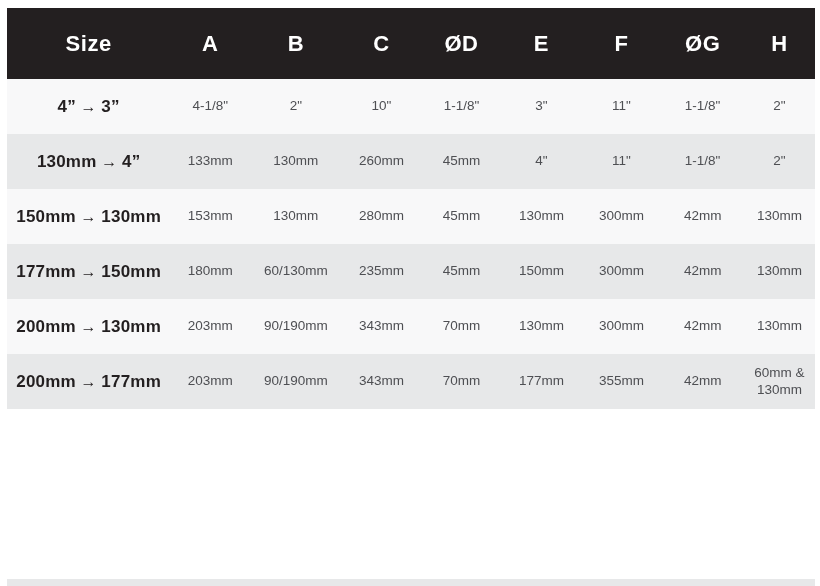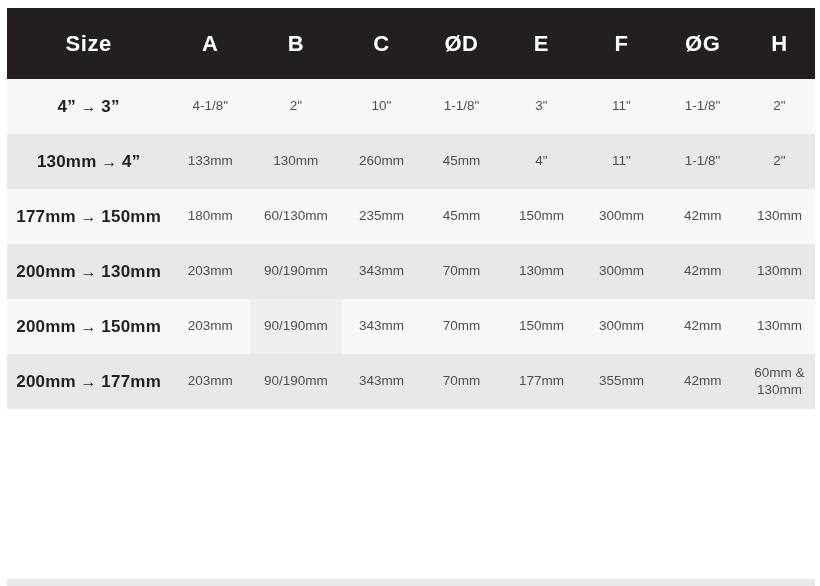--- a/index.html
+++ b/index.html
@@ -113,20 +113,31 @@
             <td>133mm</td>
             <td>130mm</td>
             <td>260mm</td>
             <td>45mm</td>
             <td>4"</td>
             <td>11"</td>
             <td>1-1/8"</td>
             <td>2"</td>
           </tr>
           <tr>
+            <td class="size"><span>150mm</span><span class="arrow"> → </span><span>130mm</span></td>
+            <td>153mm</td>
+            <td>130mm</td>
+            <td>280mm</td>
+            <td>45mm</td>
+            <td>130mm</td>
+            <td>300mm</td>
+            <td>42mm</td>
+            <td>130mm</td>
+          </tr>
+          <tr>
             <td class="size"><span>177mm</span><span class="arrow"> → </span><span>150mm</span></td>
             <td>180mm</td>
             <td>60/130mm</td>
             <td>235mm</td>
             <td>45mm</td>
             <td>150mm</td>
             <td>300mm</td>
             <td>42mm</td>
             <td>130mm</td>
           </tr>
@@ -135,31 +146,20 @@
             <td>203mm</td>
             <td>90/190mm</td>
             <td>343mm</td>
             <td>70mm</td>
             <td>130mm</td>
             <td>300mm</td>
             <td>42mm</td>
             <td>130mm</td>
           </tr>
           <tr>
-            <td class="size"><span>200mm</span><span class="arrow"> → </span><span>150mm</span></td>
-            <td>203mm</td>
-            <td class="hl">90/190mm</td>
-            <td>343mm</td>
-            <td>70mm</td>
-            <td>150mm</td>
-            <td>300mm</td>
-            <td>42mm</td>
-            <td>130mm</td>
-          </tr>
-          <tr>
             <td class="size"><span>200mm</span><span class="arrow"> → </span><span>177mm</span></td>
             <td>203mm</td>
             <td>90/190mm</td>
             <td>343mm</td>
             <td>70mm</td>
             <td>177mm</td>
             <td>355mm</td>
             <td>42mm</td>
             <td>60mm &amp; 130mm</td>
           </tr>

